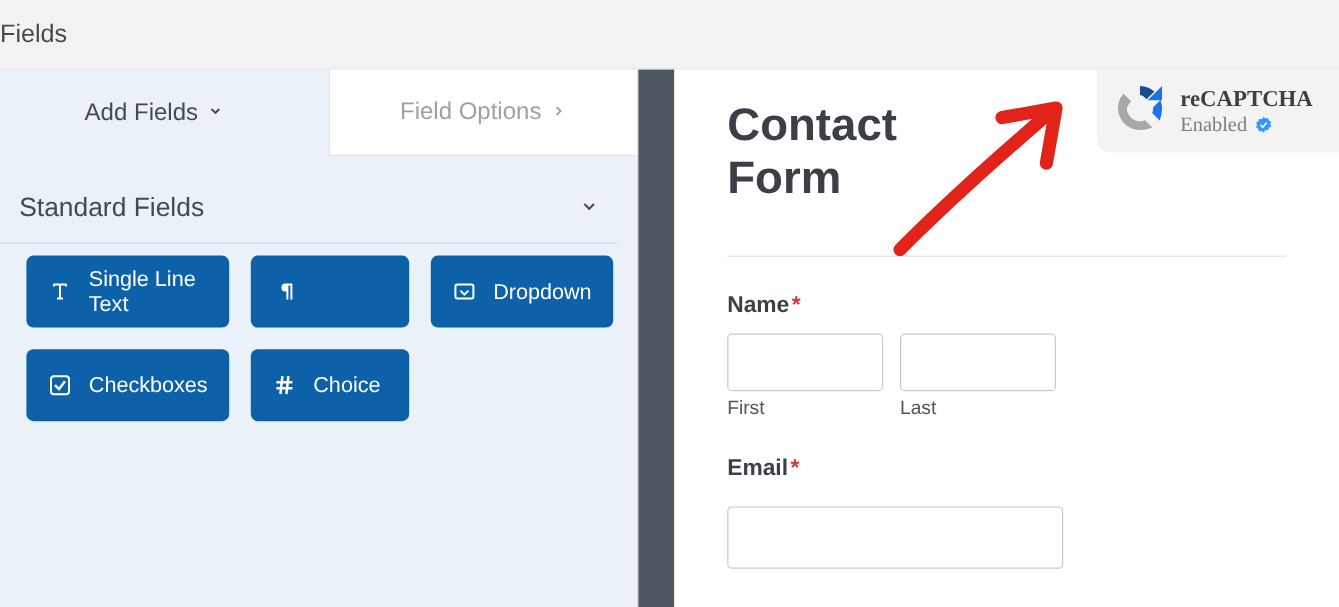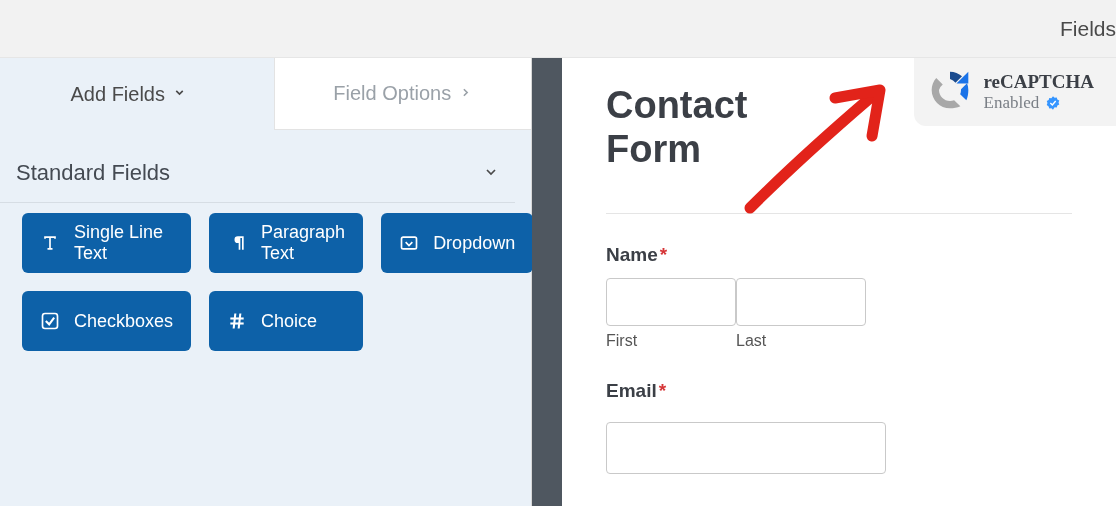--- a/index.html
+++ b/index.html
@@ -9,21 +9,21 @@
     width: 1116px;
     height: 506px;
     overflow: hidden;
     position: relative;
   }
   .top-bar {
     height: 58px;
     background: #f2f2f2;
     display: flex;
     align-items: center;
-    justify-content: flex-end;
+    justify-content: flex-start;
     font-size: 21px;
     color: #4a4a4a;
     border-bottom: 1px solid #e6e6e6;
   }
   .main {
     display: flex;
     height: calc(100% - 58px);
   }
   .sidebar {
     width: 532px;
@@ -117,20 +117,21 @@
   }
   .field-label {
     font-size: 19px;
     font-weight: 700;
     color: #3b3f46;
     margin-bottom: 12px;
   }
   .req { color: #d63638; margin-left:2px; }
   .name-row {
     display: flex;
+    gap: 14px;
     margin-bottom: 30px;
   }
   .name-col input {
     width: 130px;
     height: 48px;
     border: 1px solid #c9c9c9;
     border-radius: 4px;
     padding: 0 8px;
     font-size: 16px;
   }
@@ -224,21 +225,20 @@
             </svg>
         </span>
         <span>Single Line Text</span>
       </div>
       <div class="field-btn">
         <span class="icn">
           <svg viewBox="0 0 24 24">
               <path d="M13 4a4 4 0 0 0 0 8h1v8h2V6h2v14h2V4h-7z"></path>
             </svg>
         </span>
-        <span>Paragraph Text</span>
       </div>
       <div class="field-btn">
         <span class="icn">
           <svg viewBox="0 0 24 24">
               <rect x="3" y="5" width="18" height="14" rx="2" fill="none" stroke="#fff" stroke-width="2"></rect>
               <polyline points="8 11 12 15 16 11" fill="none" stroke="#fff" stroke-width="2"></polyline>
             </svg>
         </span>
         <span>Dropdown</span>
       </div>

